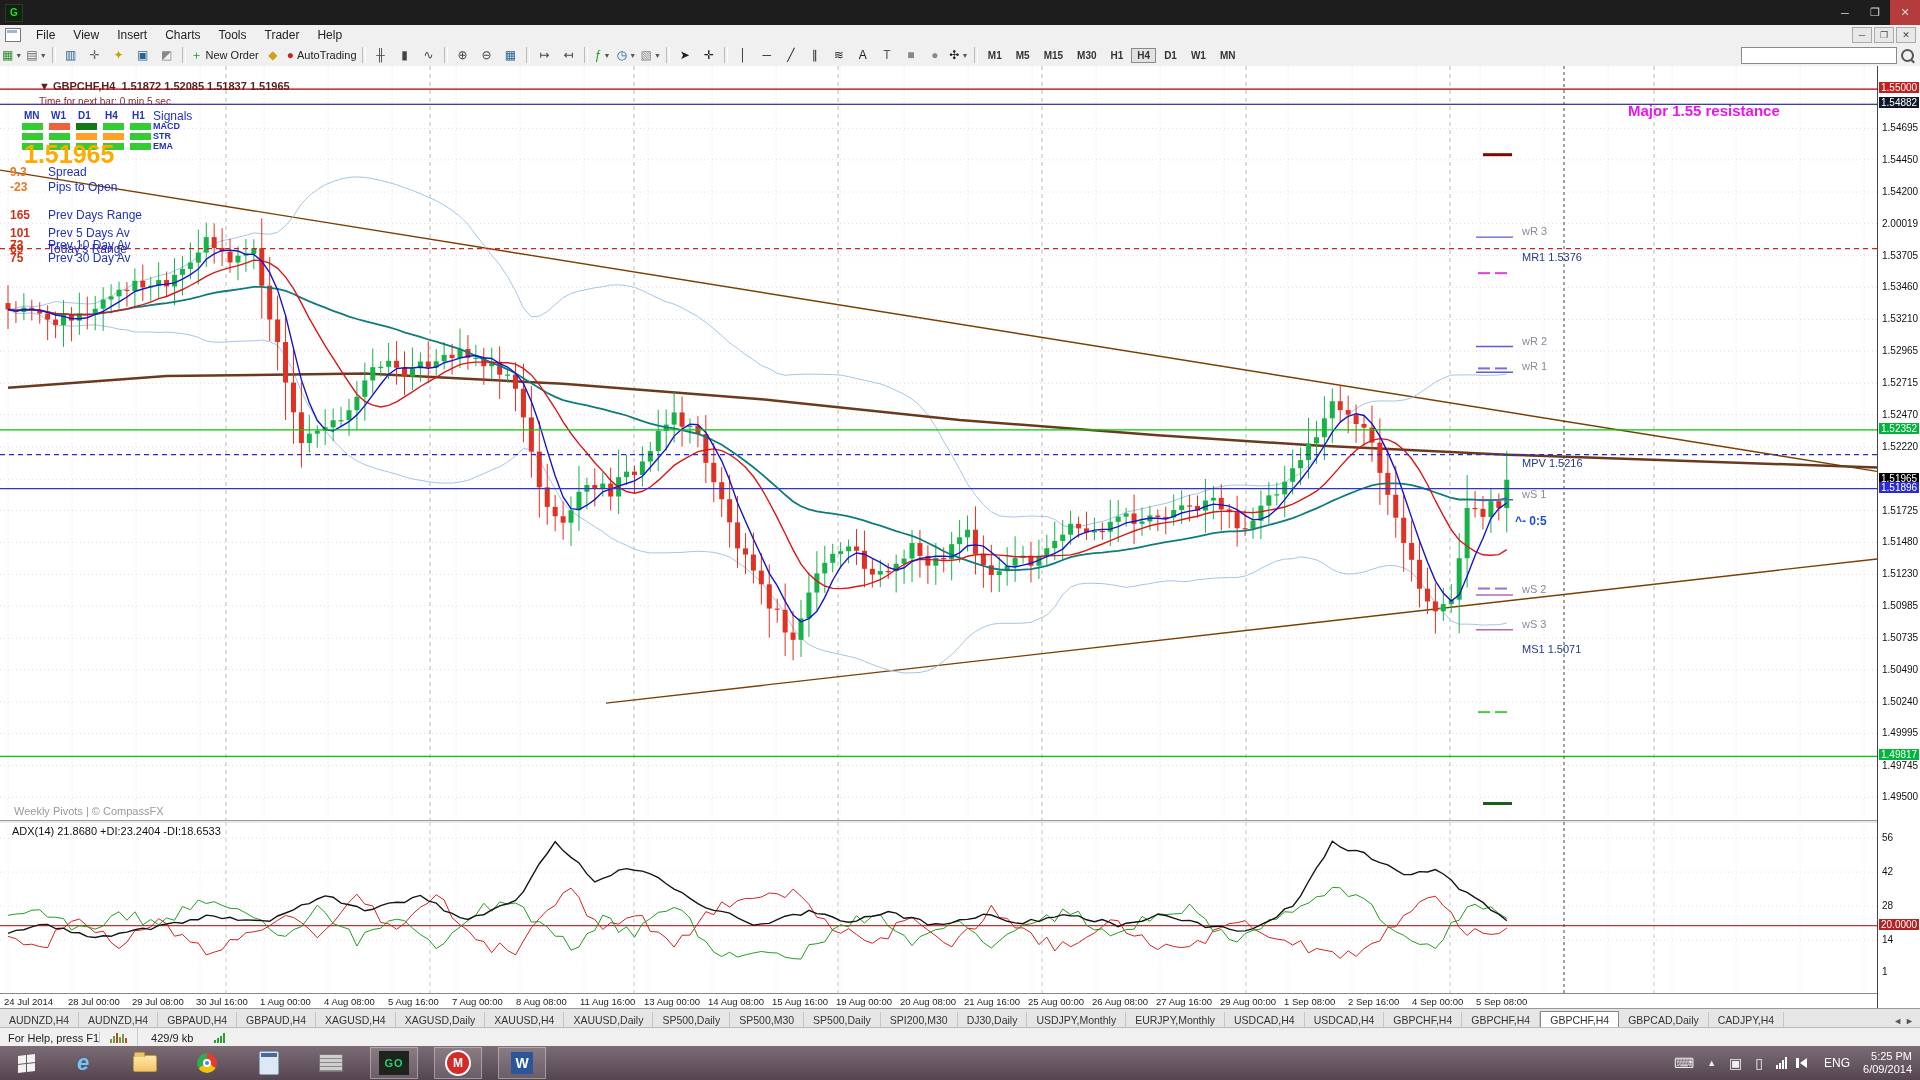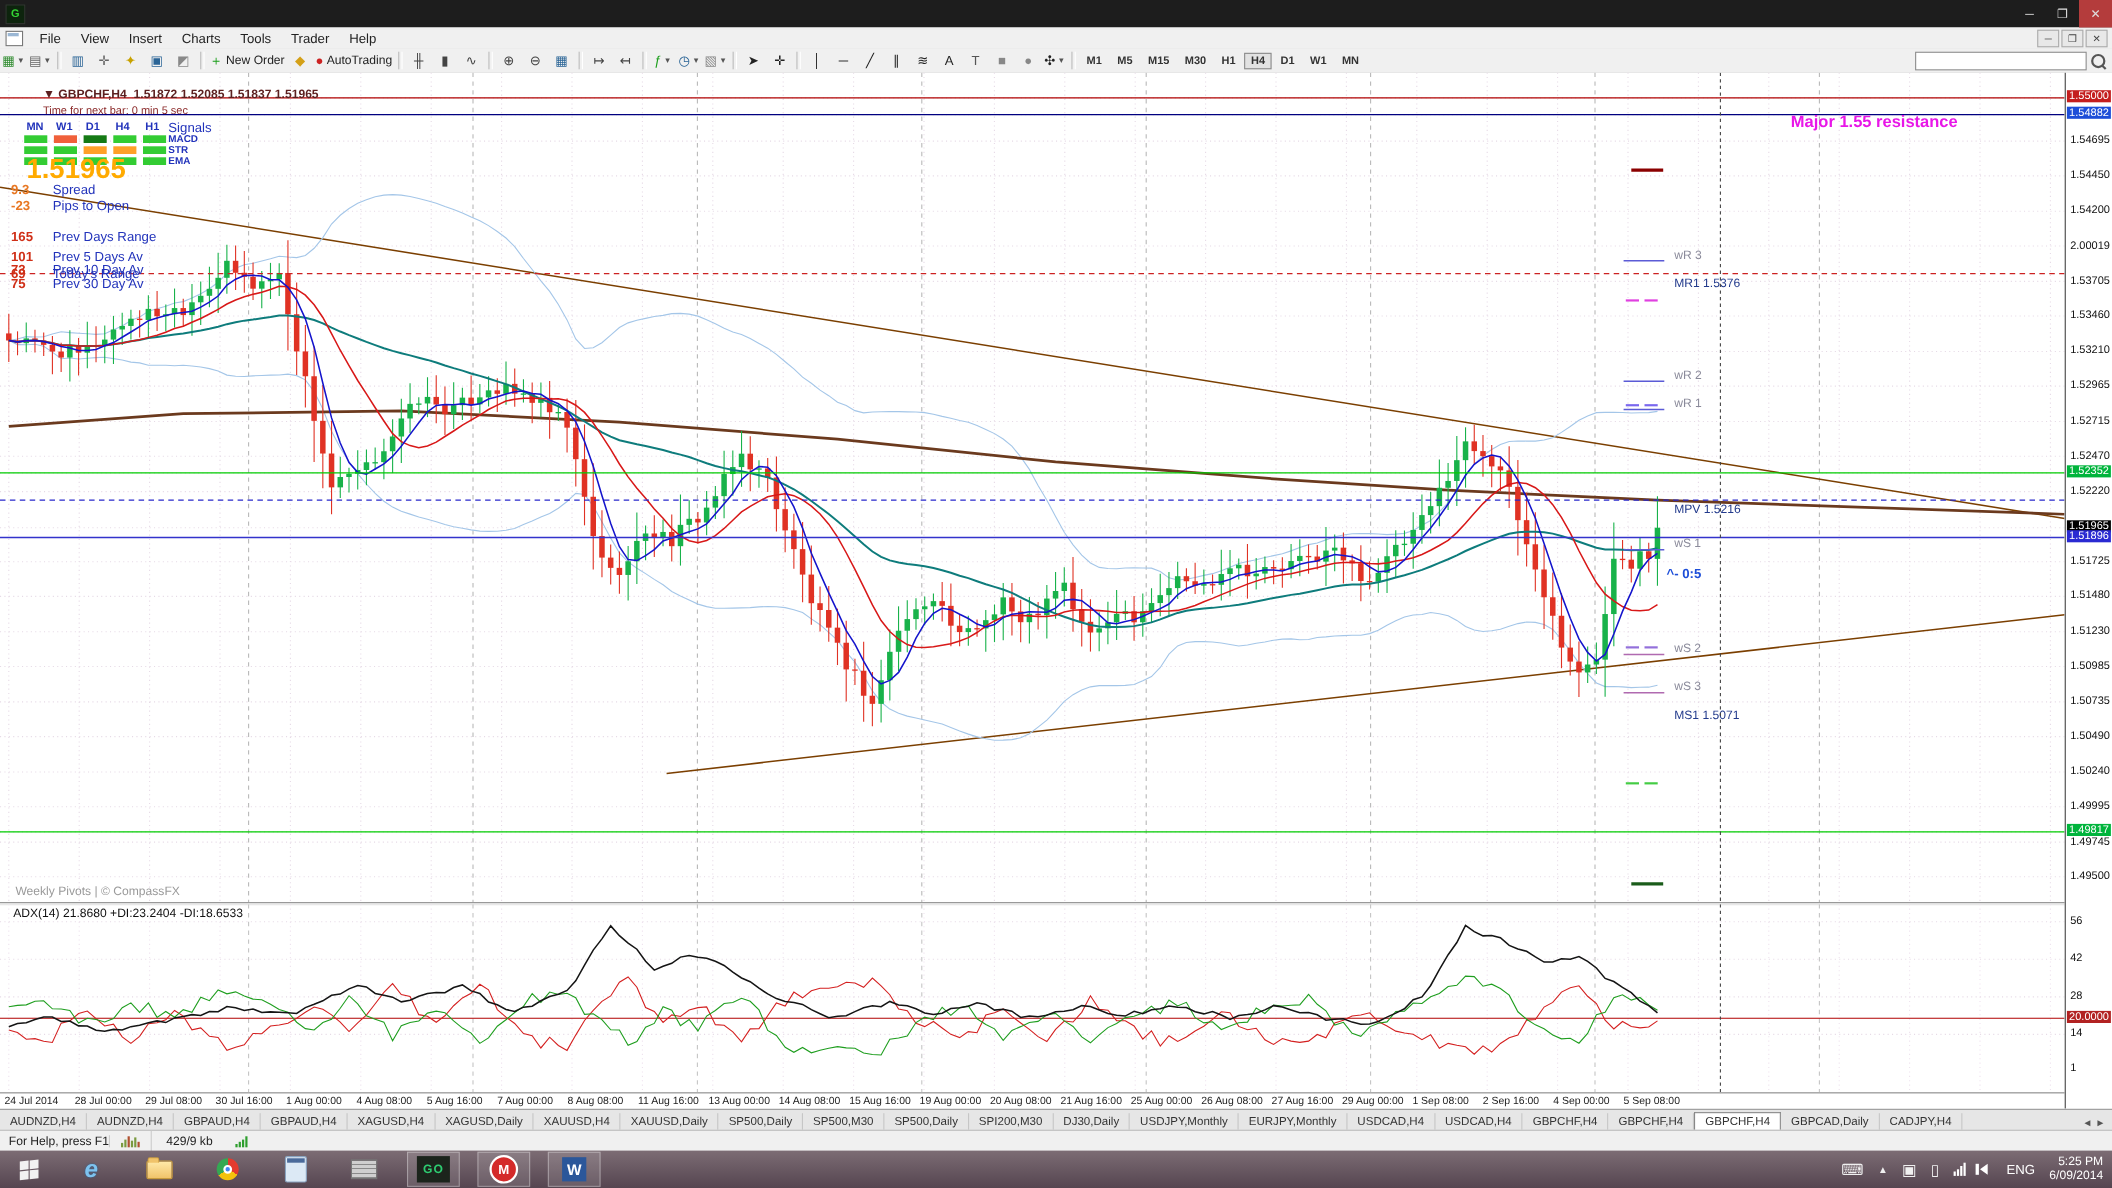--- a/index.html
+++ b/index.html
@@ -838,21 +838,21 @@
       <span class="ptick" style="top: 470.19px;">1.51480</span>
       <span class="ptick" style="top: 502.374px;">1.51230</span>
       <span class="ptick" style="top: 533.914px;">1.50985</span>
       <span class="ptick" style="top: 566.098px;">1.50735</span>
       <span class="ptick" style="top: 597.638px;">1.50490</span>
       <span class="ptick" style="top: 629.821px;">1.50240</span>
       <span class="ptick" style="top: 661.361px;">1.49995</span>
       <span class="ptick" style="top: 693.545px;">1.49745</span>
       <span class="ptick" style="top: 725.085px;">1.49500</span>
       <span class="pbadge" style="top: 16.0435px; background: rgb(196, 30, 30);">1.55000</span>
-      <span class="pbadge" style="top: 31.2342px; background: #1d4ed8;">1.54882</span>
+      <span class="pbadge" style="top: 31.2342px; background: #0f172a;">1.54882</span>
       <span class="pbadge" style="top: 356.933px; background: rgb(0, 180, 60);">1.52352</span>
       <span class="pbadge" style="top: 406.754px; background: rgb(0, 0, 0);">1.51965</span>
       <span class="pbadge" style="top: 415.637px; background: rgb(42, 42, 210);">1.51896</span>
       <span class="pbadge" style="top: 683.276px; background: rgb(0, 180, 60);">1.49817</span>
       <span class="ptick" style="top: 766px;">56</span>
       <span class="ptick" style="top: 800.11px;">42</span>
       <span class="ptick" style="top: 834.219px;">28</span>
       <span class="ptick" style="top: 868.329px;">14</span>
       <span class="ptick" style="top: 900.002px;">1</span>
       <span class="pbadge" style="top: 852.71px; background: rgb(178, 34, 34);">20.0000</span>

